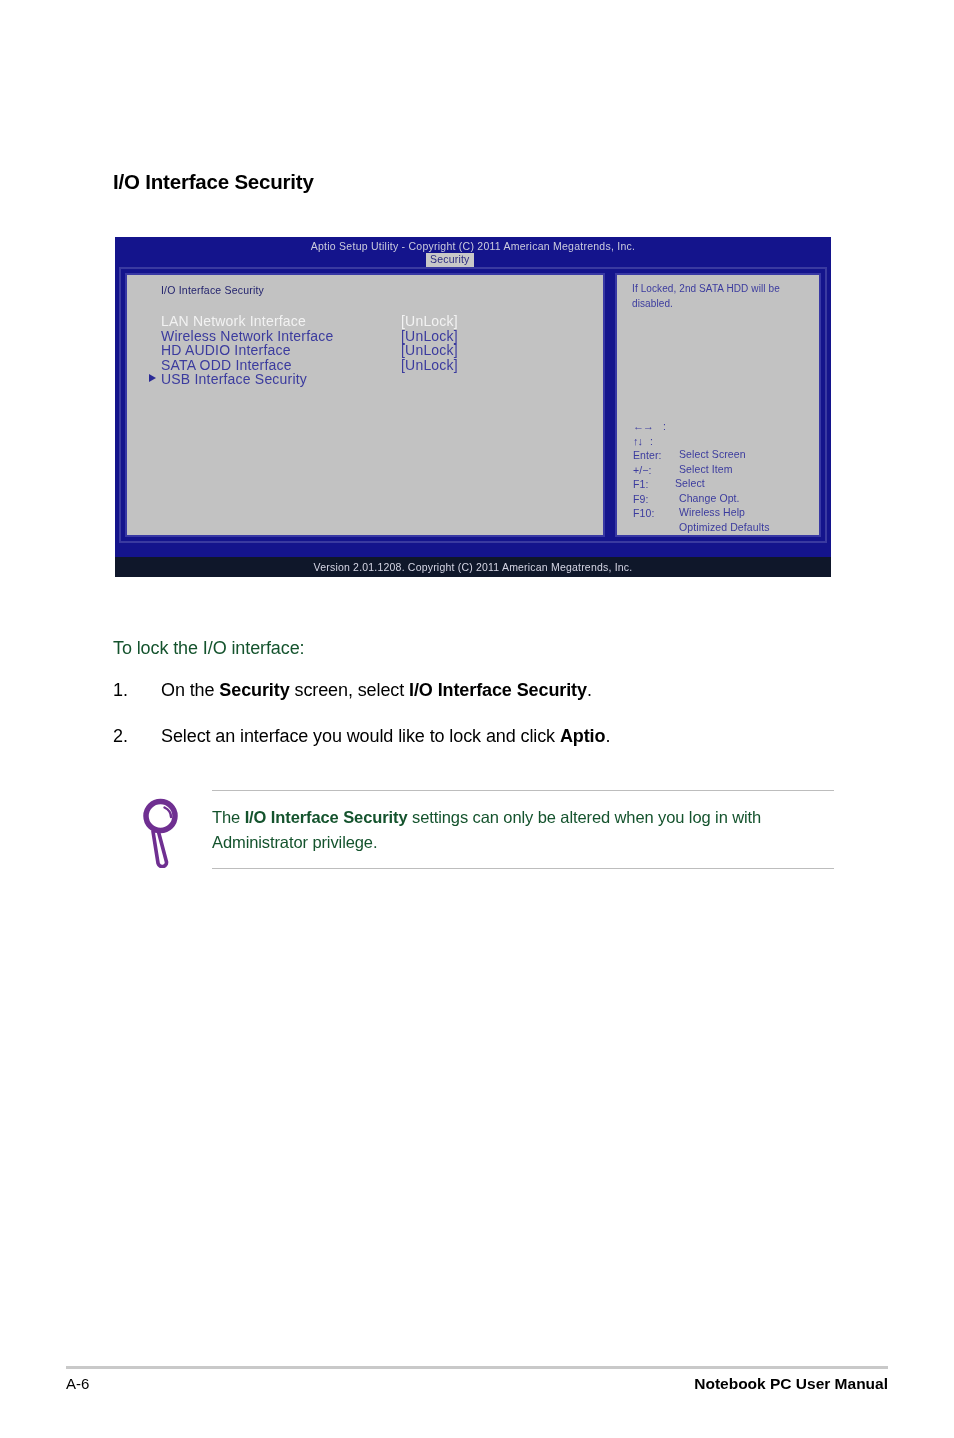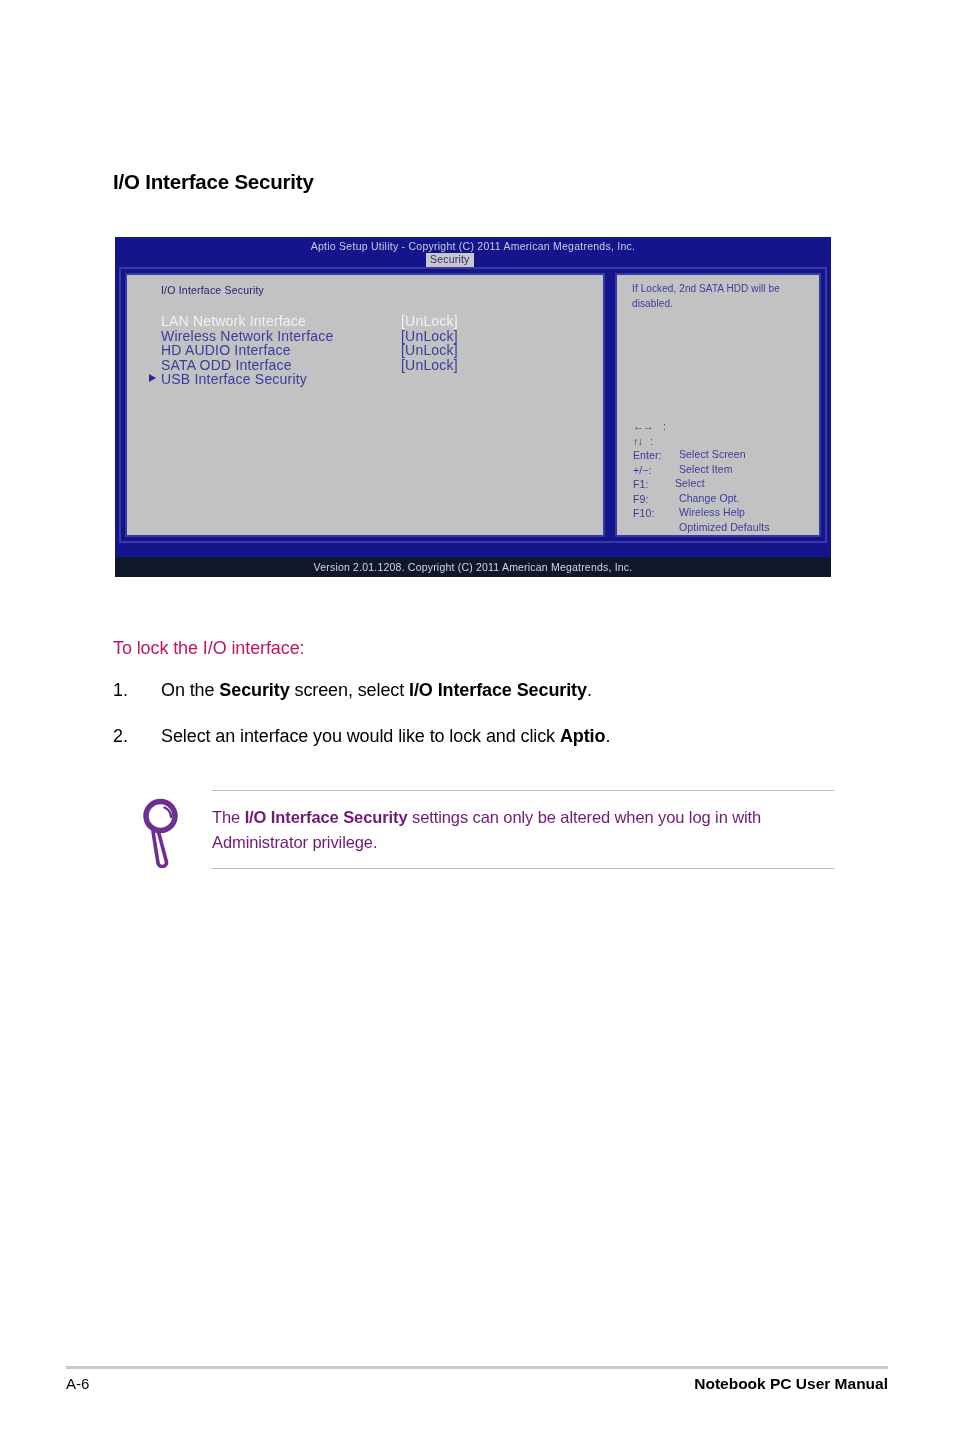--- a/index.html
+++ b/index.html
@@ -204,21 +204,21 @@
     letter-spacing: 0.2px;
     line-height: 19px;
   }
 
   
   .intro {
     position: absolute;
     left: 113px;
     top: 638px;
     font-size: 18px;
-    color: #be185d;
+    color: #14532d;
     letter-spacing: -0.1px;
   }
   .steps {
     position: absolute;
     left: 113px;
     top: 678px;
     width: 720px;
   }
   .step {
     position: relative;
@@ -261,21 +261,21 @@
     top: 0;
     width: 622px;
     border-top: 1.5px solid #bdbdbd;
     border-bottom: 1.5px solid #bdbdbd;
     box-sizing: border-box;
     padding: 14px 0 13px 0;
   }
   .note-text {
     font-size: 16.5px;
     line-height: 25px;
-    color: #701a75;
+    color: #14532d;
     letter-spacing: -0.1px;
   }
   .note-text b { font-weight: bold; }
 
   
   .footer-rule {
     position: absolute;
     left: 66px;
     top: 1366px;
     width: 822px;

